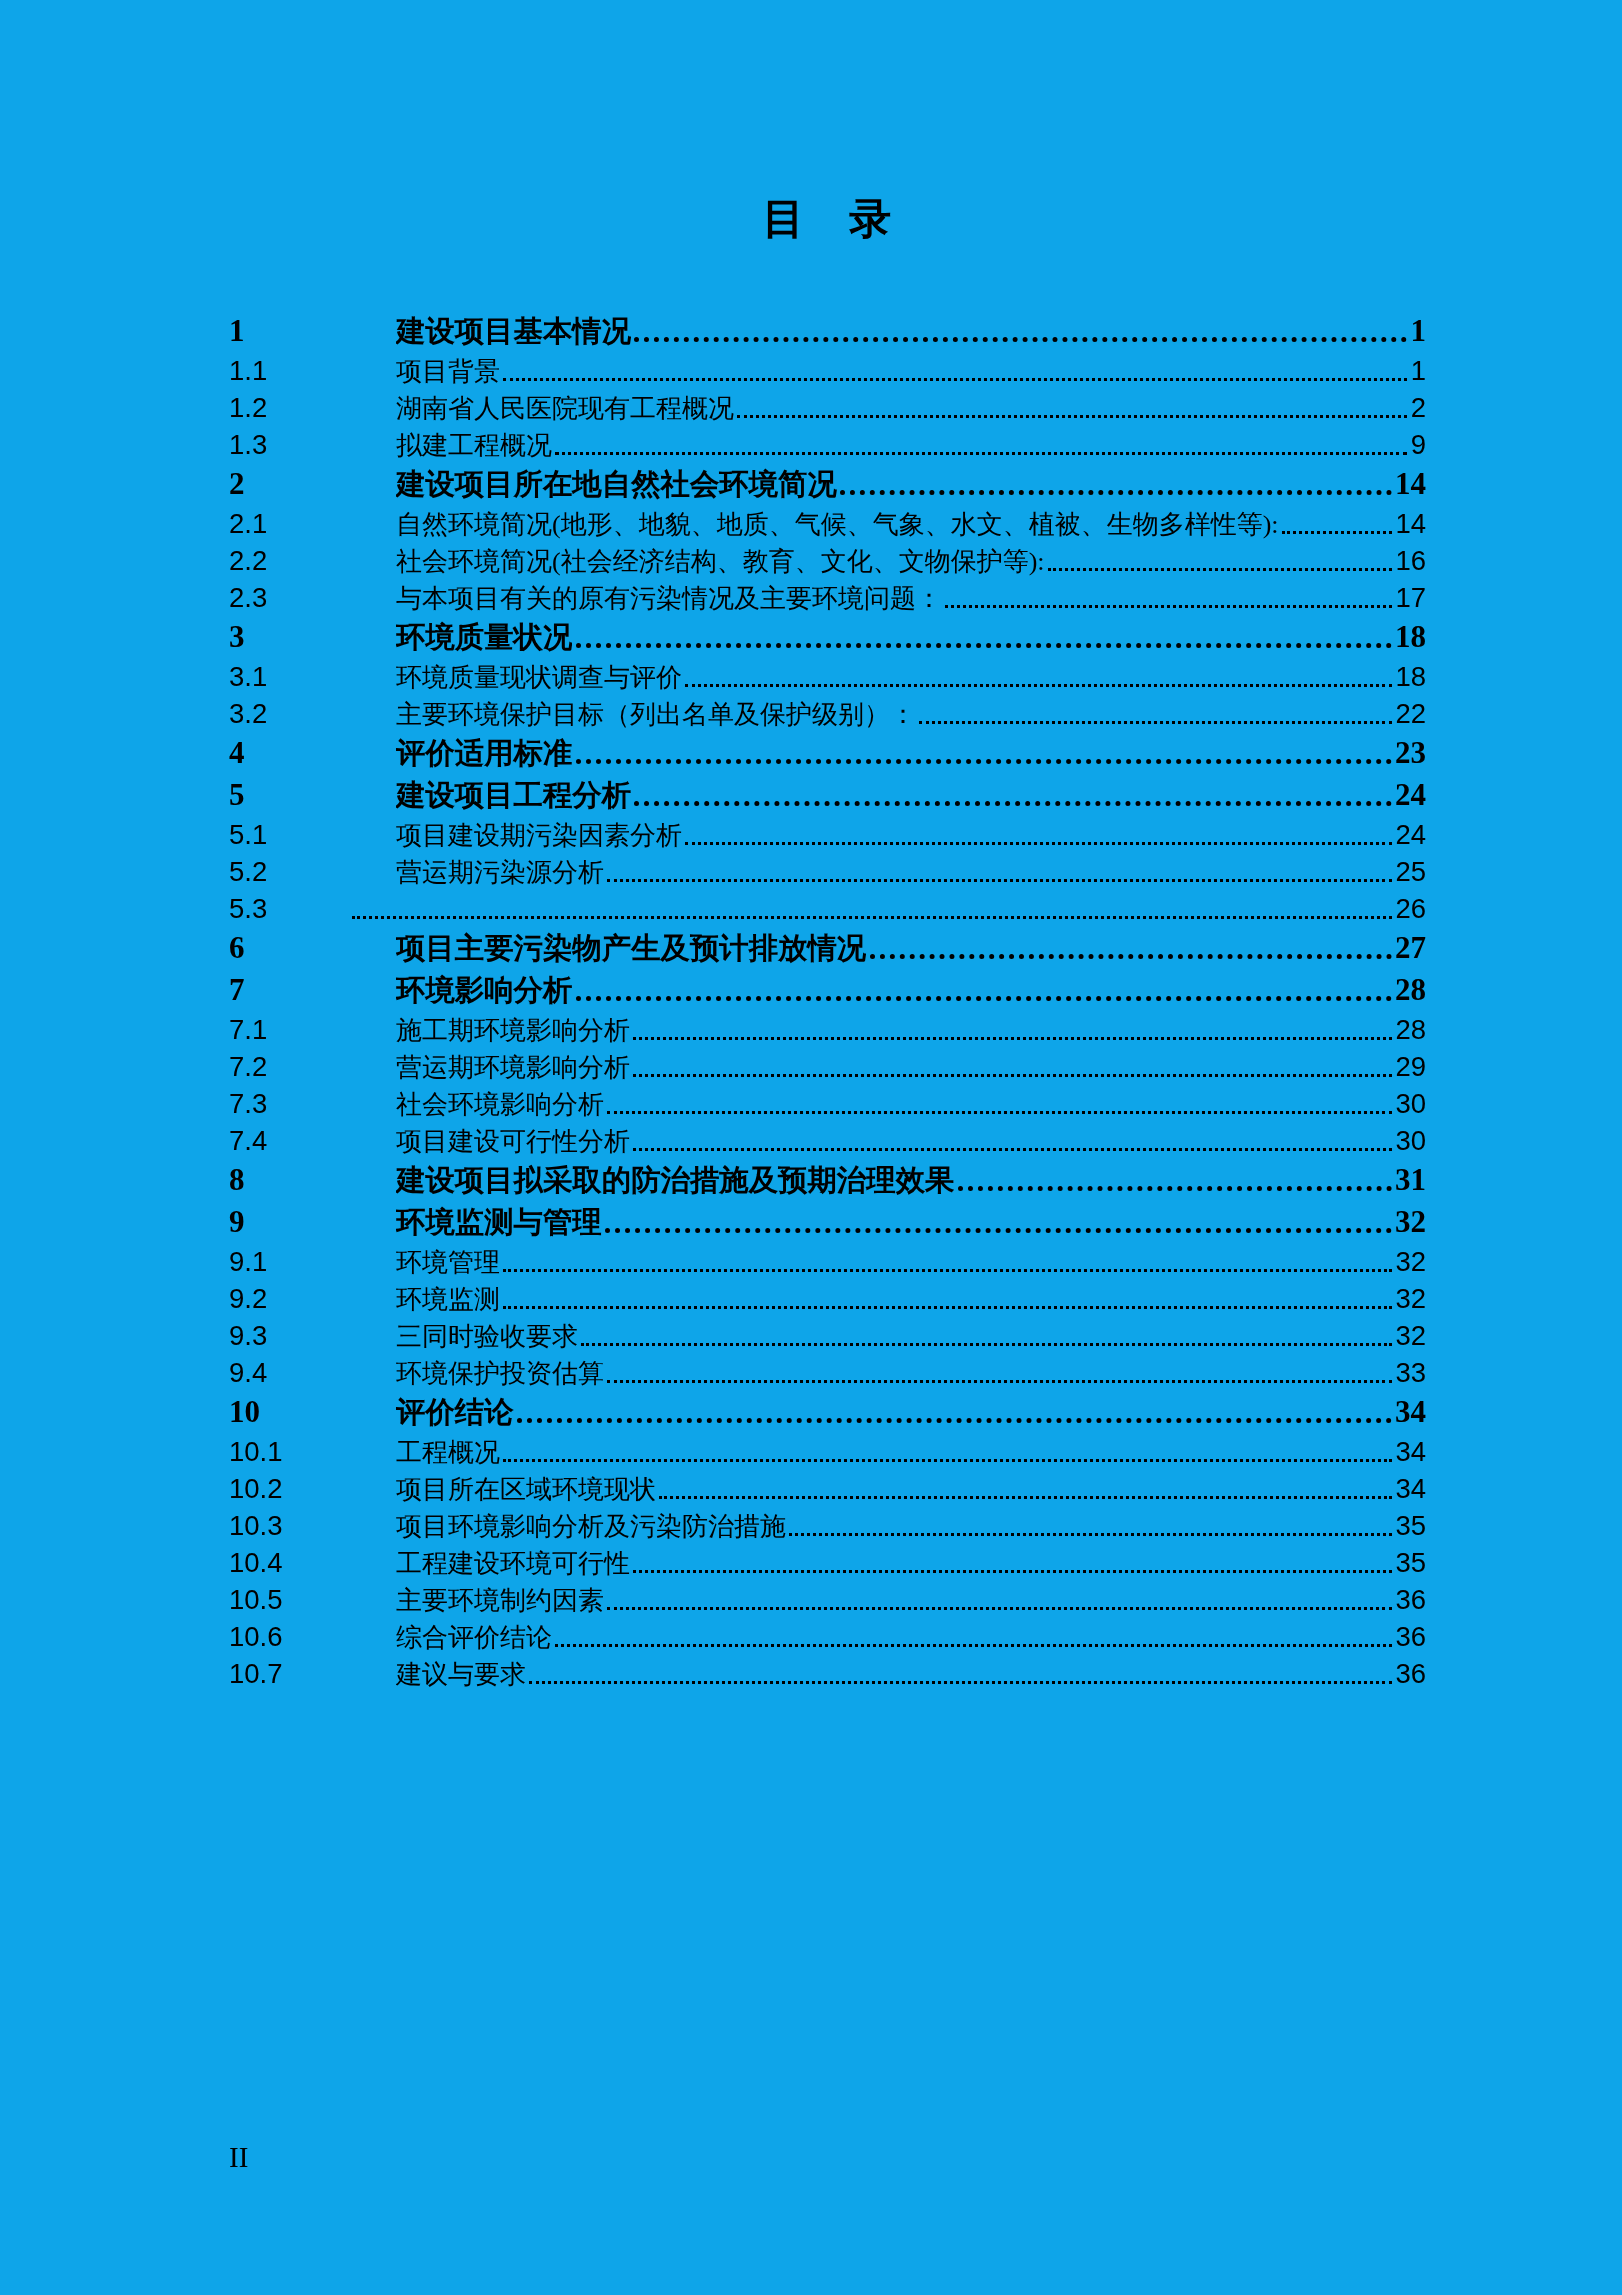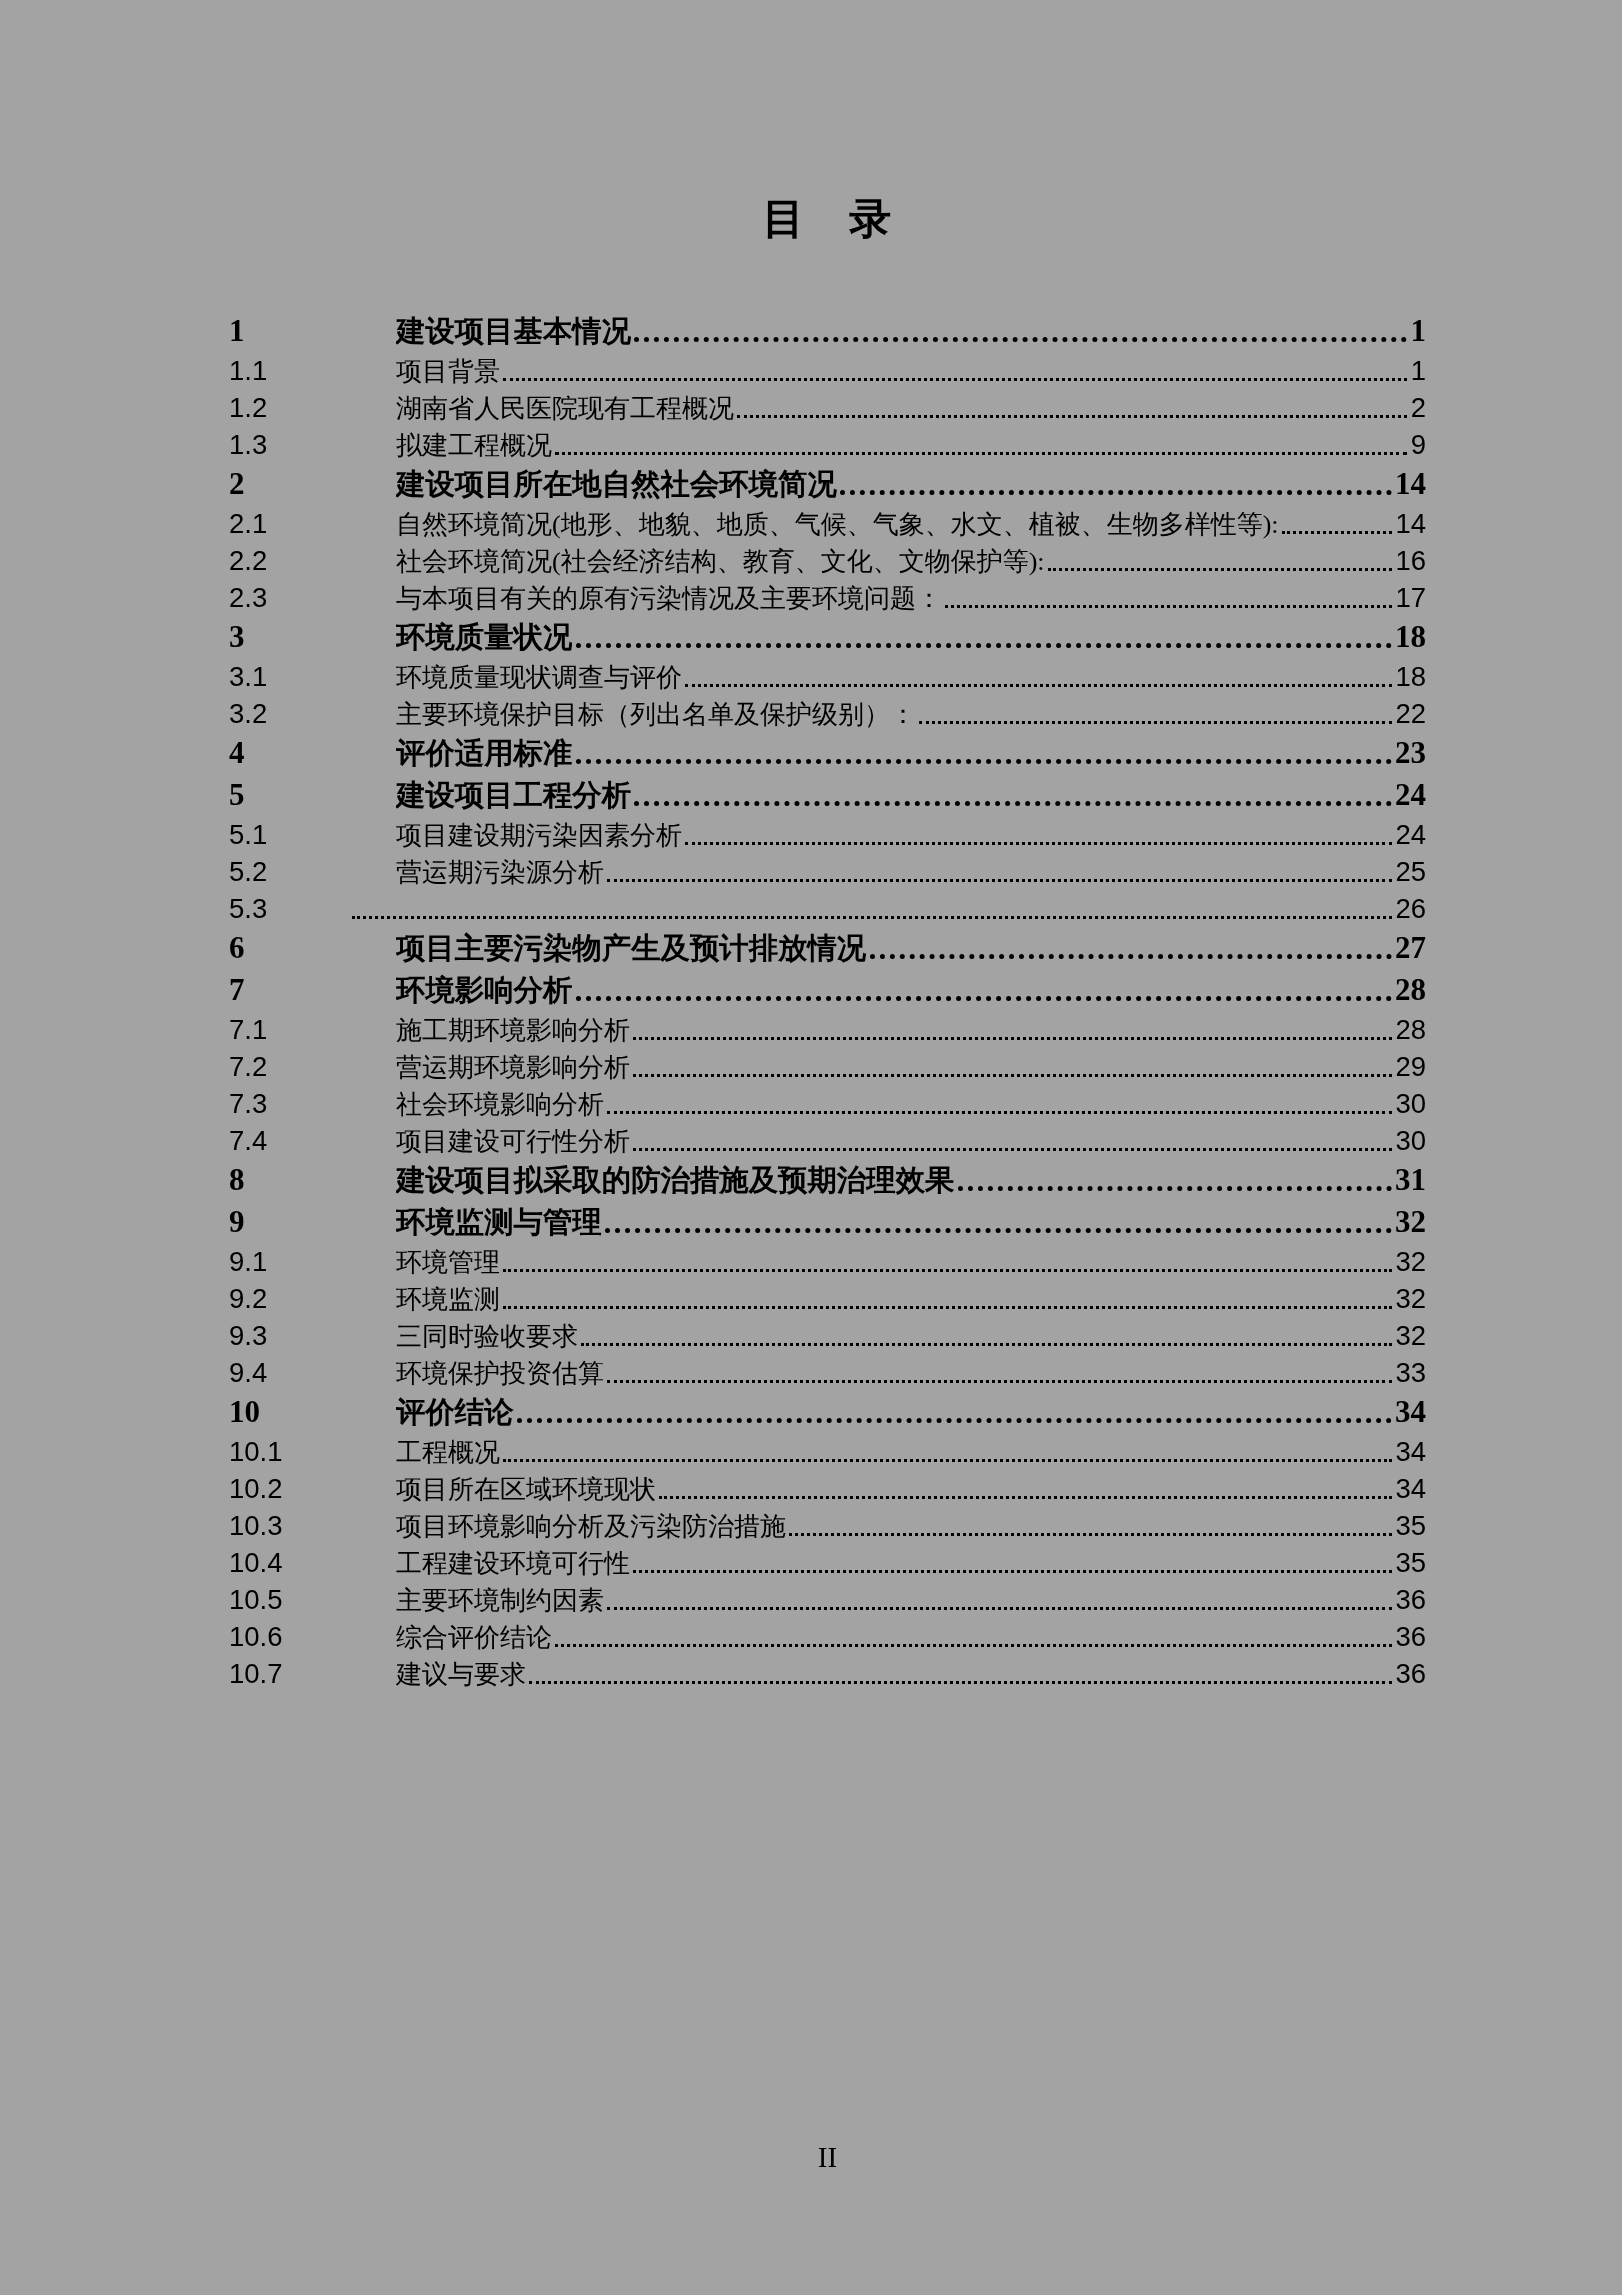--- a/index.html
+++ b/index.html
@@ -4,21 +4,21 @@
 <style>
   html, body {
     margin: 0;
     padding: 0;
     background: #888;
   }
   .page {
     position: relative;
     width: 1622px;
     height: 2295px;
-    background: #a3a3a3;
+    background: #0ea5e9;
     color: #000000;
     font-family: "Liberation Serif", serif;
     overflow: hidden;
   }
   .content {
     position: absolute;
     left: 229px;
     top: 196px;
     width: 1197px;
   }
@@ -87,21 +87,20 @@
   }
   .toc-row.level-2 .dots {
     border-bottom: 3.3px dotted #000;
     margin: 0 2px 8.5px 3.3px;
   }
   .footer {
     position: absolute;
     left: 229px;
     width: 1197px;
     top: 2141px;
-    text-align: center;
     font-size: 29px;
     line-height: 33px;
   }
 </style>
 </head>
 <body>
 
 <div class="page">
   <div class="content">
     <div class="doc-title">目　录</div>

